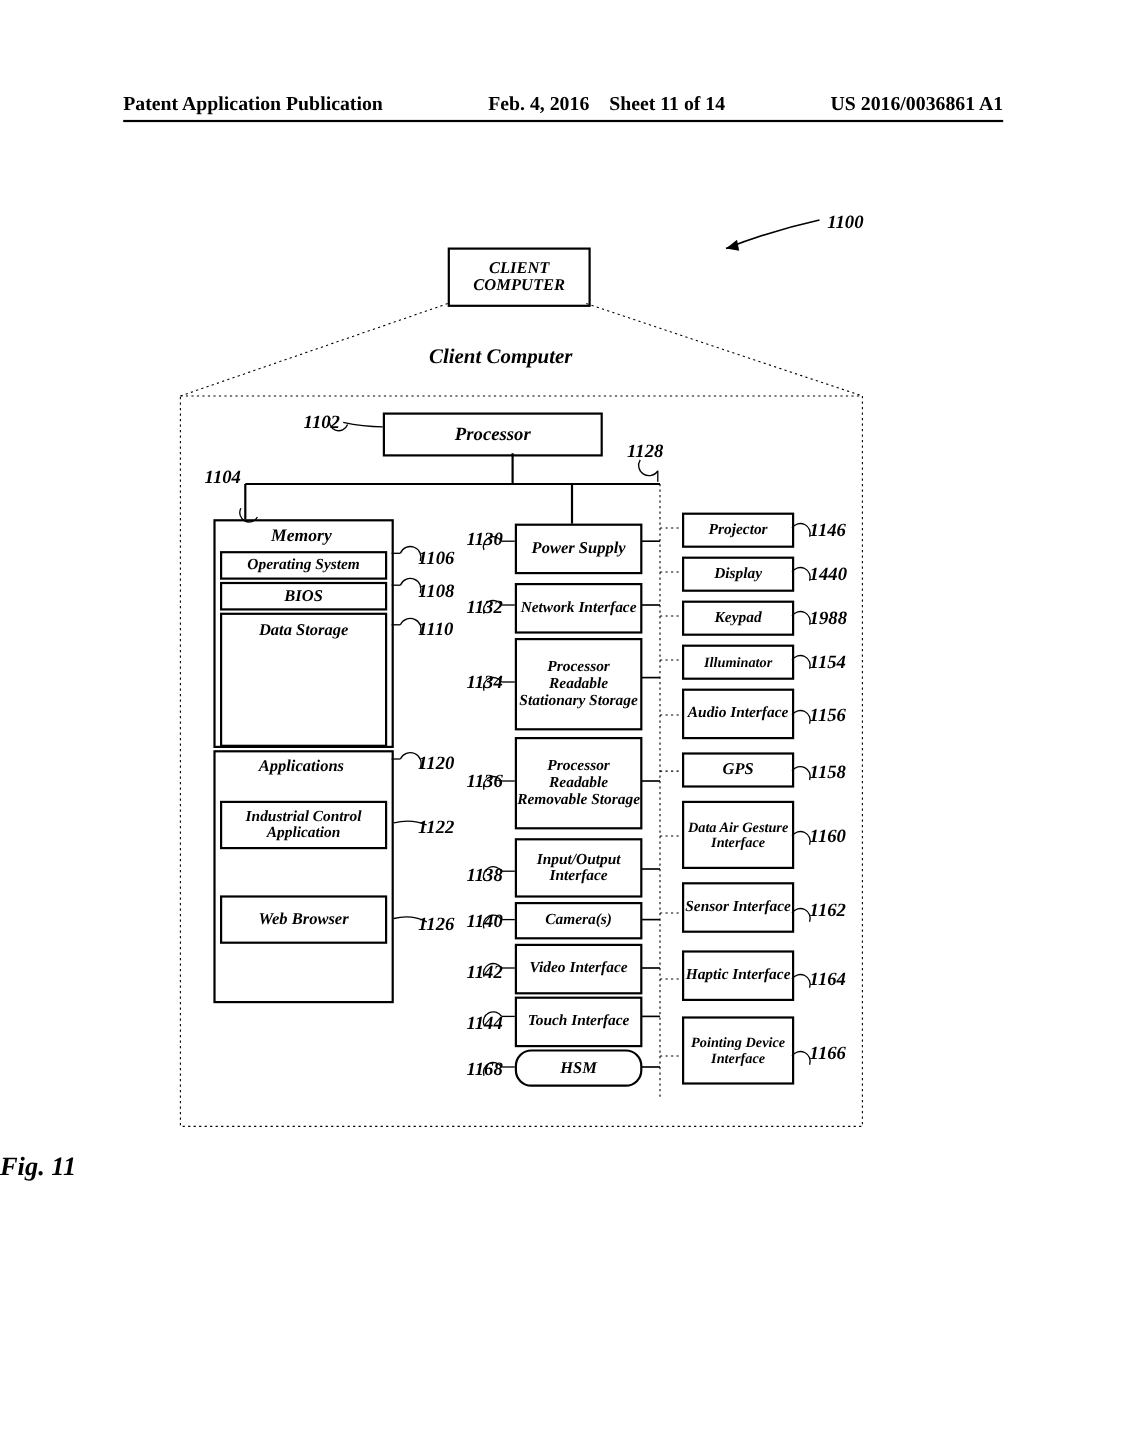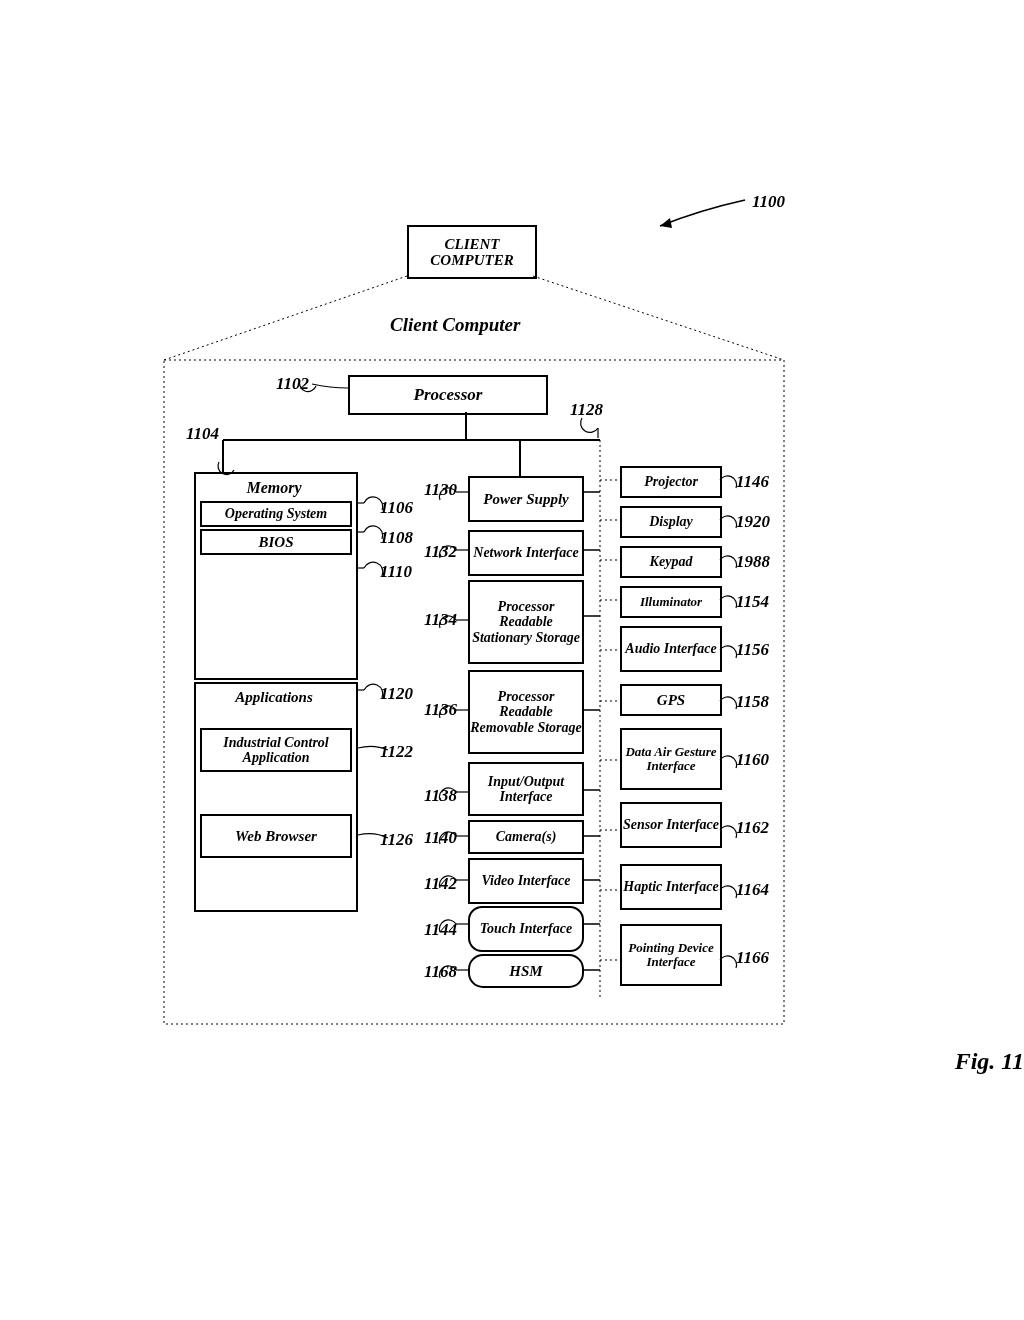--- a/index.html
+++ b/index.html
@@ -4,27 +4,39 @@
 <style>
   html,body{margin:0;padding:0;background:#fff;font-family:"Times New Roman",Times,serif;color:#000;}
   .page{position:relative;width:1024px;height:1320px;margin:0 auto;background:#fff;}
   .hdr{position:absolute;top:84px;left:0;right:0;padding:0 112px;}
   .hdr-row{display:flex;justify-content:space-between;align-items:baseline;font-size:18px;font-weight:bold;}
   .hdr-rule{border-top:2px solid #000;margin-top:4px;}
   .stage{position:absolute;left:0;right:0;top:180px;bottom:140px;}
   .box{position:absolute;border:2px solid #000;text-align:center;font-style:italic;font-weight:bold;display:flex;align-items:center;justify-content:center;line-height:1.1;}
   .ref{position:absolute;font-style:italic;font-weight:bold;font-size:17px;}
   svg.wires{position:absolute;left:0;top:0;width:100%;height:100%;pointer-events:none;}
-  .figcap{position:absolute;left:0;right:0;text-align:right;font-style:italic;font-weight:bold;font-size:24px;}
+  .figcap{position:absolute;left:0;right:0;text-align:left;font-style:italic;font-weight:bold;font-size:24px;}
 </style>
 </head>
 <body>
 
 <div class="page">
 
+  <div class="hdr">
+    <div class="hdr-row">
+      <span>Patent Application Publication</span>
+      <span>
+        <span>Feb. 4, 2016</span>
+        &nbsp;&nbsp;
+        <span>Sheet 11 of 14</span>
+      </span>
+      <span>US 2016/0036861 A1</span>
+    </div>
+    <div class="hdr-rule"></div>
+  </div>
 
   <div class="stage">
 
     <svg class="wires" viewBox="0 0 1024 1000" preserveAspectRatio="none">
 
       <rect x="164" y="180" width="620" height="664" fill="none" stroke="#000" stroke-width="1" stroke-dasharray="2 3"></rect>
 
       <line x1="407" y1="96" x2="164" y2="180" stroke="#000" stroke-width="1" stroke-dasharray="2 3"></line>
       <line x1="533" y1="96" x2="784" y2="180" stroke="#000" stroke-width="1" stroke-dasharray="2 3"></line>
 
@@ -118,20 +130,21 @@
 
     <div class="box" style="left:348px;top:195px;width:196px;height:36px;font-size:17px;">Processor</div>
     <div class="ref" style="left:276px;top:194px;">1102</div>
     <div class="ref" style="left:570px;top:220px;">1128</div>
     <div class="ref" style="left:186px;top:244px;">1104</div>
 
     <div class="box" style="left:194px;top:292px;width:160px;height:204px;border-width:2px;"></div>
     <div class="box" style="left:198px;top:296px;width:152px;height:24px;border:none;font-size:16px;">Memory</div>
     <div class="box" style="left:200px;top:321px;width:148px;height:22px;font-size:14px;">Operating System</div>
     <div class="box" style="left:200px;top:349px;width:148px;height:22px;font-size:15px;">BIOS</div>
+    <div class="box" style="left:200px;top:377px;width:148px;height:112px;font-size:15px;align-items:flex-start;padding-top:6px;">Data Storage</div>
 
     <div class="ref" style="left:380px;top:318px;">1106</div>
     <div class="ref" style="left:380px;top:348px;">1108</div>
     <div class="ref" style="left:380px;top:382px;">1110</div>
 
     <div class="box" style="left:194px;top:502px;width:160px;height:226px;"></div>
     <div class="box" style="left:198px;top:506px;width:152px;height:22px;border:none;font-size:15px;">Applications</div>
     <div class="box" style="left:200px;top:548px;width:148px;height:40px;font-size:14px;">Industrial Control Application</div>
     <div class="box" style="left:200px;top:634px;width:148px;height:40px;font-size:15px;">Web Browser</div>
 
@@ -139,21 +152,21 @@
     <div class="ref" style="left:380px;top:562px;">1122</div>
     <div class="ref" style="left:380px;top:650px;">1126</div>
 
     <div class="box" style="left:468px;top:296px;width:112px;height:42px;font-size:15px;">Power Supply</div>
     <div class="box" style="left:468px;top:350px;width:112px;height:42px;font-size:14px;">Network Interface</div>
     <div class="box" style="left:468px;top:400px;width:112px;height:80px;font-size:14px;">Processor Readable Stationary Storage</div>
     <div class="box" style="left:468px;top:490px;width:112px;height:80px;font-size:14px;">Processor Readable Removable Storage</div>
     <div class="box" style="left:468px;top:582px;width:112px;height:50px;font-size:14px;">Input/Output Interface</div>
     <div class="box" style="left:468px;top:640px;width:112px;height:30px;font-size:14px;">Camera(s)</div>
     <div class="box" style="left:468px;top:678px;width:112px;height:42px;font-size:14px;">Video Interface</div>
-    <div class="box" style="left:468px;top:726px;width:112px;height:42px;font-size:14px;border-radius:14px;">Touch Interface</div>
+    <div class="box" style="left:468px;top:726px;width:112px;height:42px;font-size:14px;">Touch Interface</div>
     <div class="box" style="left:468px;top:774px;width:112px;height:30px;font-size:15px;border-radius:15px;">HSM</div>
 
     <div class="ref" style="left:424px;top:300px;">1130</div>
     <div class="ref" style="left:424px;top:362px;">1132</div>
     <div class="ref" style="left:424px;top:430px;">1134</div>
     <div class="ref" style="left:424px;top:520px;">1136</div>
     <div class="ref" style="left:424px;top:606px;">1138</div>
     <div class="ref" style="left:424px;top:648px;">1140</div>
     <div class="ref" style="left:424px;top:694px;">1142</div>
     <div class="ref" style="left:424px;top:740px;">1144</div>
@@ -164,21 +177,21 @@
     <div class="box" style="left:620px;top:366px;width:98px;height:28px;font-size:14px;">Keypad</div>
     <div class="box" style="left:620px;top:406px;width:98px;height:28px;font-size:13px;">Illuminator</div>
     <div class="box" style="left:620px;top:446px;width:98px;height:42px;font-size:14px;text-align:center;">Audio Interface</div>
     <div class="box" style="left:620px;top:504px;width:98px;height:28px;font-size:15px;">GPS</div>
     <div class="box" style="left:620px;top:548px;width:98px;height:58px;font-size:13px;">Data Air Gesture Interface</div>
     <div class="box" style="left:620px;top:622px;width:98px;height:42px;font-size:14px;">Sensor Interface</div>
     <div class="box" style="left:620px;top:684px;width:98px;height:42px;font-size:14px;">Haptic Interface</div>
     <div class="box" style="left:620px;top:744px;width:98px;height:58px;font-size:13px;">Pointing Device Interface</div>
 
     <div class="ref" style="left:736px;top:292px;">1146</div>
-    <div class="ref" style="left:736px;top:332px;">1920</div>
+    <div class="ref" style="left:736px;top:332px;">1440</div>
     <div class="ref" style="left:736px;top:372px;">1988</div>
     <div class="ref" style="left:736px;top:412px;">1154</div>
     <div class="ref" style="left:736px;top:460px;">1156</div>
     <div class="ref" style="left:736px;top:512px;">1158</div>
     <div class="ref" style="left:736px;top:570px;">1160</div>
     <div class="ref" style="left:736px;top:638px;">1162</div>
     <div class="ref" style="left:736px;top:700px;">1164</div>
     <div class="ref" style="left:736px;top:768px;">1166</div>
 
     <div class="figcap" style="top:868px;">Fig. 11</div>

